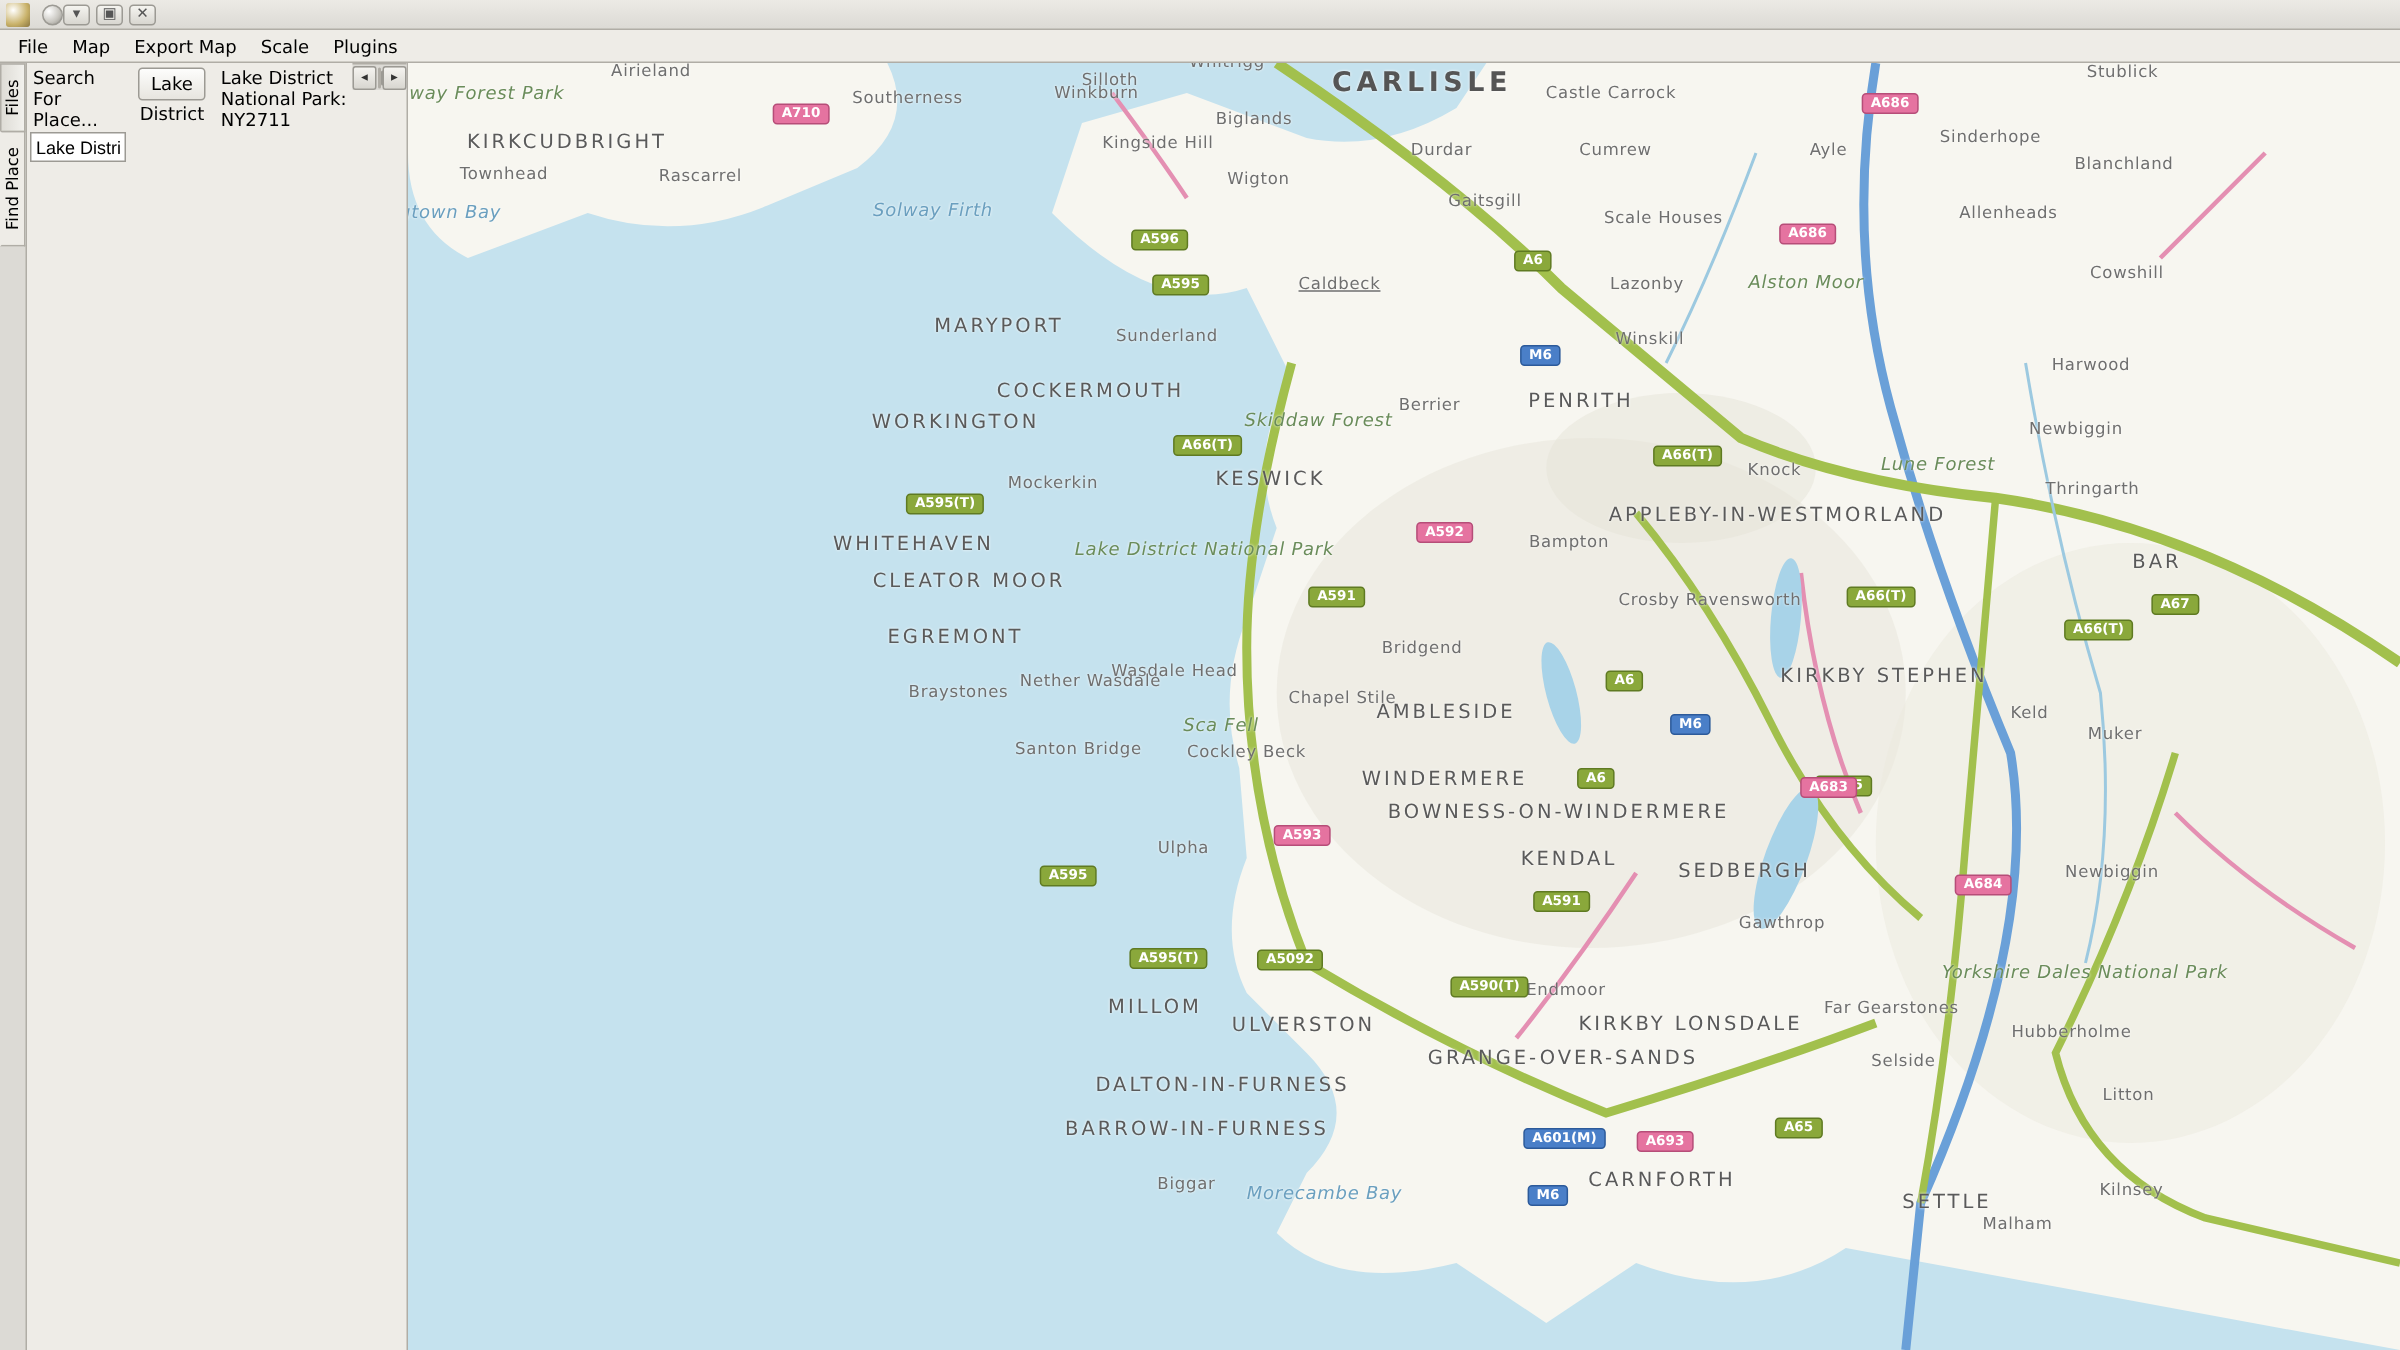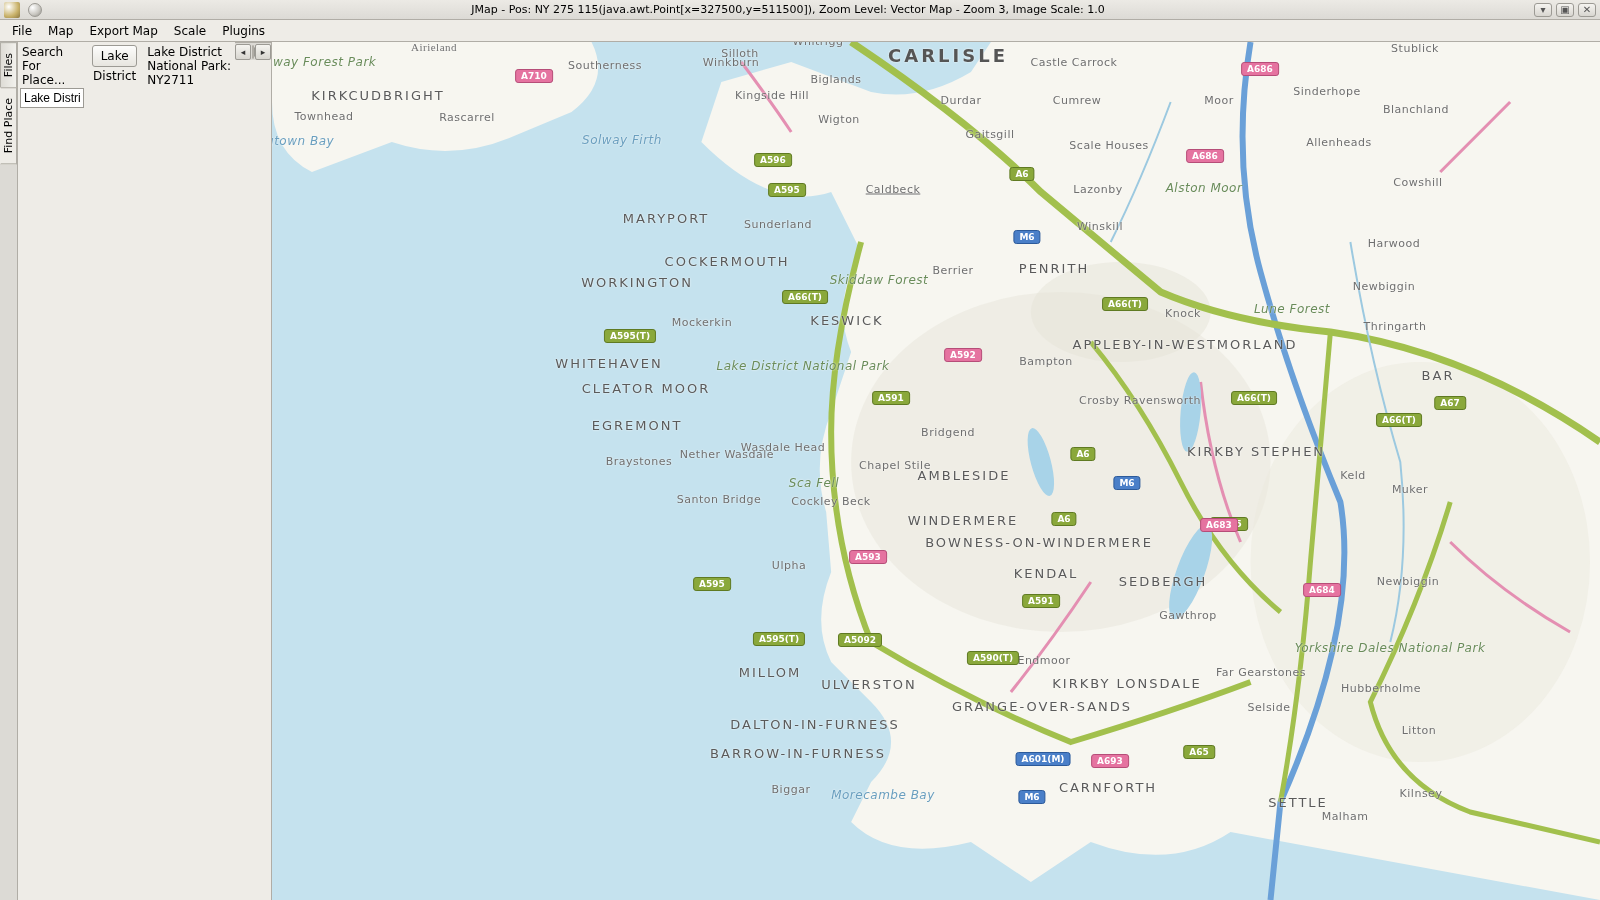--- a/index.html
+++ b/index.html
@@ -179,21 +179,20 @@
 .shield.green { background:#8aa83b; border:1px solid #5f7a22; }
 .shield.pink  { background:#e573a0; border:1px solid #b64d78; }
 .shield.blue  { background:#4a7fc8; border:1px solid #2c5a9a; }
 </style>
 </head>
 <body>
 
 <div class="titlebar">
   <div class="app-icon"></div>
   <div class="dot"></div>
-  <div class="title">JMap - Pos: NY 275 115(java.awt.Point[x=327500,y=511500]), Zoom Level: Vector Map - Zoom 3, Image Scale: 1.0</div>
   <div class="win-controls">
     <div class="wbtn">▾</div>
     <div class="wbtn">▣</div>
     <div class="wbtn">✕</div>
   </div>
 </div>
 
 <div class="menubar">
   <div class="menu-item">File</div>
   <div class="menu-item">Map</div>
@@ -263,22 +262,22 @@
 
         <ellipse cx="920" cy="530" rx="14" ry="50" fill="#a8d3e8" transform="rotate(20 920 530)"></ellipse>
         <ellipse cx="770" cy="420" rx="10" ry="35" fill="#a8d3e8" transform="rotate(-15 770 420)"></ellipse>
         <ellipse cx="920" cy="370" rx="10" ry="40" fill="#a8d3e8" transform="rotate(5 920 370)"></ellipse>
       </svg>
     </div>
     <div id="labels">
         <div class="place city" style="left: 676px; top: 13px;">CARLISLE</div>
         <div class="place town" style="left: 106px; top: 53px;">KIRKCUDBRIGHT</div>
         <div class="place area" style="left: 36px; top: 20px;">Galloway Forest Park</div>
-        <div class="place " style="left: 162px; top: 5px; font-family: Liberation Serif, serif;">Airieland</div>
-        <div class="place " style="left: 52px; top: 74px; text-align: center;">Townhead</div>
+        <div class="place " style="left: 162px; top: 5px;">Airieland</div>
+        <div class="place " style="left: 64px; top: 74px; text-align: center;">Townhead</div>
         <div class="place water" style="left: 20px; top: 99px;">Wigtown Bay</div>
         <div class="place " style="left: 195px; top: 75px;">Rascarrel</div>
         <div class="place water" style="left: 350px; top: 98px;">Solway Firth</div>
         <div class="place " style="left: 333px; top: 23px;">Southerness</div>
         <div class="place " style="left: 546px; top: -1px;">Whitrigg</div>
         <div class="place " style="left: 468px; top: 11px;">Silloth</div>
         <div class="place " style="left: 564px; top: 37px;">Biglands</div>
         <div class="place " style="left: 500px; top: 53px;">Kingside Hill</div>
         <div class="place " style="left: 567px; top: 77px;">Wigton</div>
         <div class="place " style="left: 689px; top: 58px;">Durdar</div>
@@ -326,21 +325,21 @@
         <div class="place " style="left: 772px; top: 618px;">Endmoor</div>
         <div class="place " style="left: 519px; top: 747px;">Biggar</div>
         <div class="place water" style="left: 611px; top: 753px;">Morecambe Bay</div>
         <div class="place town" style="left: 836px; top: 745px;">CARNFORTH</div>
         <div class="place town" style="left: 1026px; top: 760px;">SETTLE</div>
         <div class="place area" style="left: 1020px; top: 267px;">Lune Forest</div>
         <div class="place " style="left: 826px; top: 147px;">Lazonby</div>
         <div class="place " style="left: 837px; top: 103px;">Scale Houses</div>
         <div class="place " style="left: 828px; top: 184px;">Winskill</div>
         <div class="place " style="left: 805px; top: 58px;">Cumrew</div>
-        <div class="place " style="left: 947px; top: 58px;">Moor</div>
+        <div class="place " style="left: 947px; top: 58px;">Ayle</div>
         <div class="place area" style="left: 932px; top: 146px;">Alston Moor</div>
         <div class="place " style="left: 802px; top: 20px;">Castle Carrock</div>
         <div class="place " style="left: 1122px; top: 201px;">Harwood</div>
         <div class="place " style="left: 1112px; top: 244px;">Newbiggin</div>
         <div class="place " style="left: 1123px; top: 284px;">Thringarth</div>
         <div class="place " style="left: 1055px; top: 49px;">Sinderhope</div>
         <div class="place " style="left: 1067px; top: 100px;">Allenheads</div>
         <div class="place " style="left: 1100px; top: 140px; margin-left: 46px;">Cowshill</div>
         <div class="place " style="left: 1144px; top: 67px;">Blanchland</div>
         <div class="place " style="left: 459px; top: 20px;">Winkburn</div>

